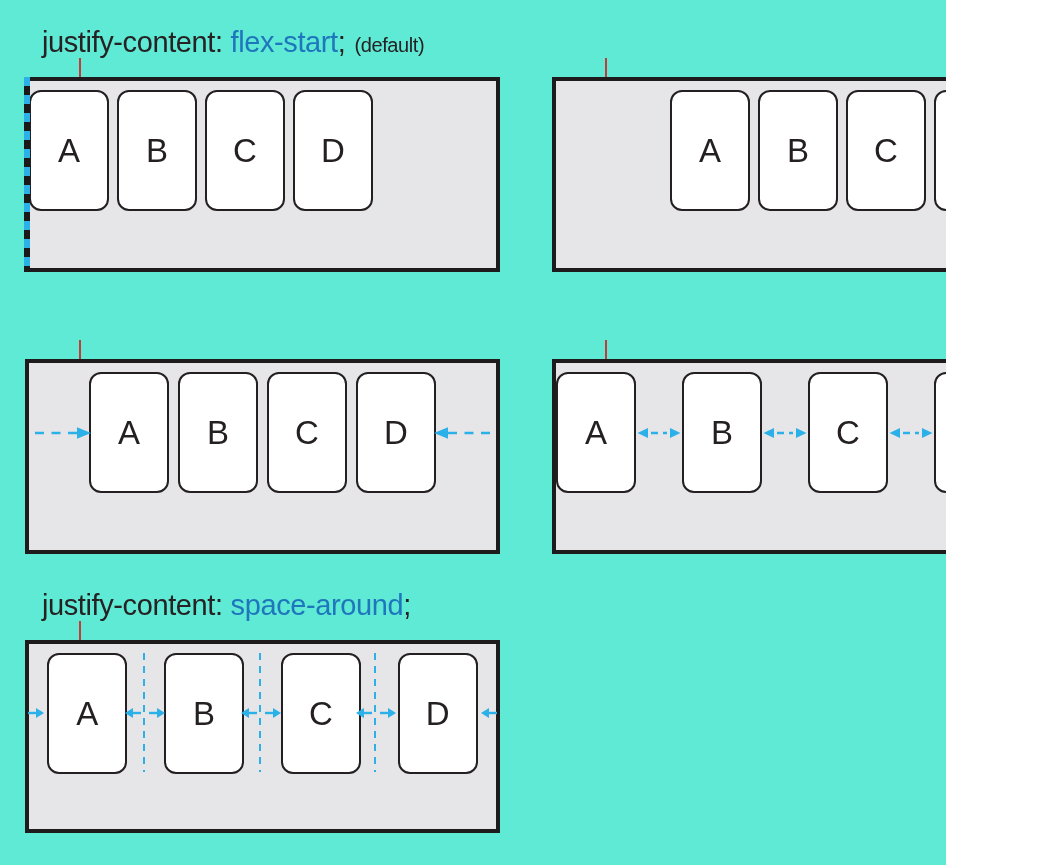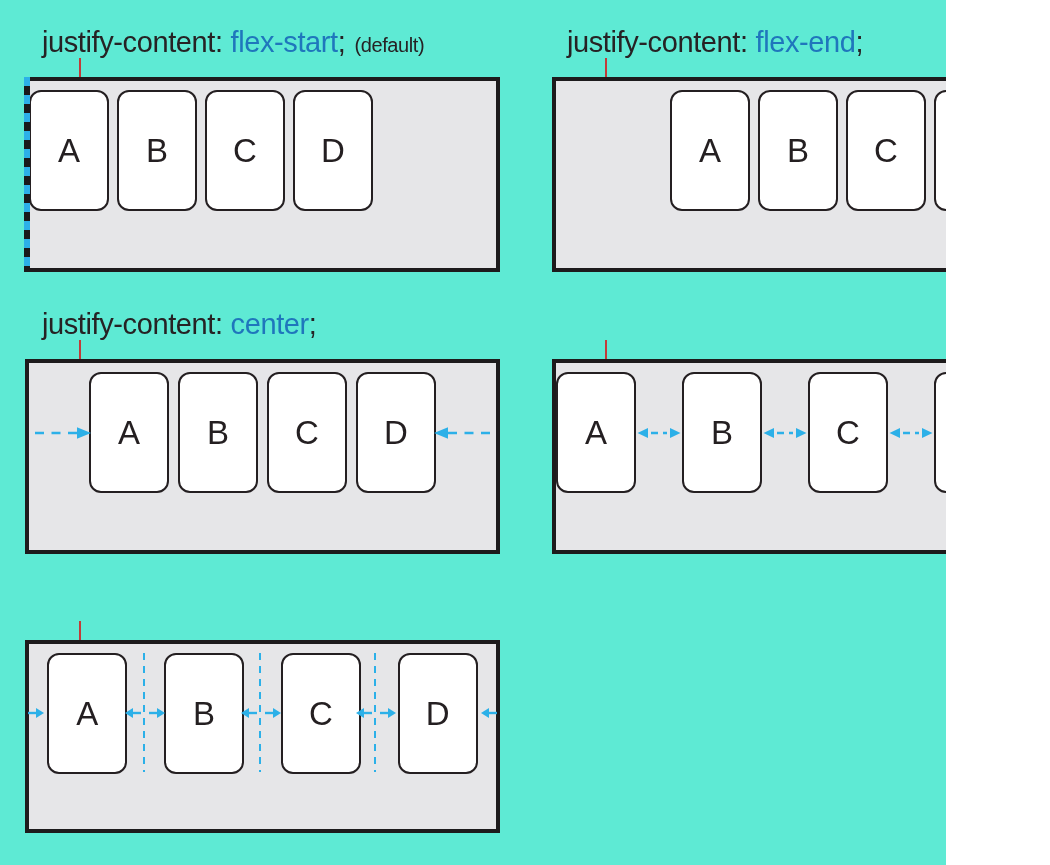--- a/index.html
+++ b/index.html
@@ -79,45 +79,39 @@
         </div>
       <div class="item">
           <span>C</span>
         </div>
       <div class="item">
           <span>D</span>
         </div>
     </div>
   </div>
 
-  <div class="title" style="left:567px;top:24px;">
-    <span class="prop">justify-content:</span><span class="val">flex-end</span><span class="semi">;</span>
-  </div>
   <div class="tick" style="left:605px;top:58px;height:25px;"></div>
   <div class="container p2" style="left:552px;top:77px;width:458px;height:187px;">
     <div class="edge-dash right"></div>
     <div class="row">
       <div class="item">
           <span>A</span>
         </div>
       <div class="item">
           <span>B</span>
         </div>
       <div class="item">
           <span>C</span>
         </div>
       <div class="item">
           <span>D</span>
         </div>
     </div>
   </div>
 
-  <div class="title" style="left:42px;top:306px;">
-    <span class="prop">justify-content:</span><span class="val">center</span><span class="semi">;</span>
-  </div>
   <div class="tick" style="left:79px;top:340px;height:25px;"></div>
   <div class="container p3" style="left:25px;top:359px;width:467px;height:187px;">
     <div class="row">
       <div class="item">
           <span>A</span>
         </div>
       <div class="item">
           <span>B</span>
         </div>
       <div class="item">
@@ -173,20 +167,23 @@
     </div>
     <div class="arrow" style="left:333px;top:63px;">
       <svg width="44" height="14" viewBox="0 0 44 14">
           <polygon points="0.5,7 11,2 11,12" fill="#2cb0e8"></polygon>
           <line x1="14" y1="7" x2="30" y2="7" stroke="#2cb0e8" stroke-width="2.6" stroke-dasharray="7 5"></line>
           <polygon points="43.5,7 33,2 33,12" fill="#2cb0e8"></polygon>
         </svg>
     </div>
   </div>
 
+  <div class="title" style="left:42px;top:587px;">
+    <span class="prop">justify-content:</span><span class="val">space-around</span><span class="semi">;</span>
+  </div>
   <div class="tick" style="left:79px;top:621px;height:26px;"></div>
   <div class="container p5" style="left:25px;top:640px;width:467px;height:185px;">
     <div class="divider" style="left:114px;"></div>
     <div class="divider" style="left:230px;"></div>
     <div class="divider" style="left:345px;"></div>
     <div class="row">
       <div class="item">
           <span>A</span>
         </div>
       <div class="item">

